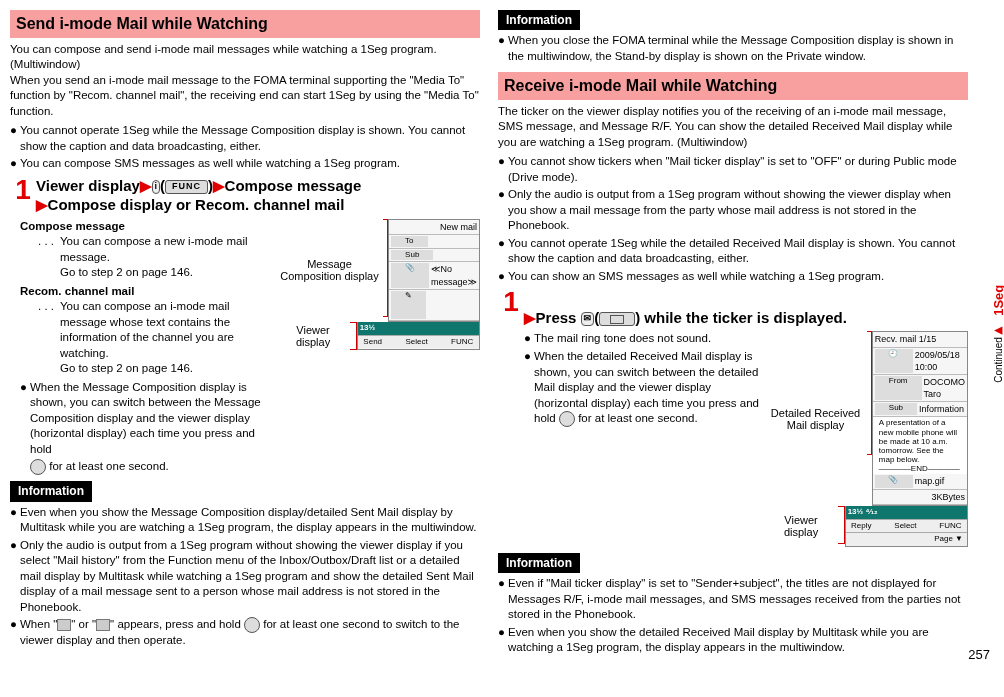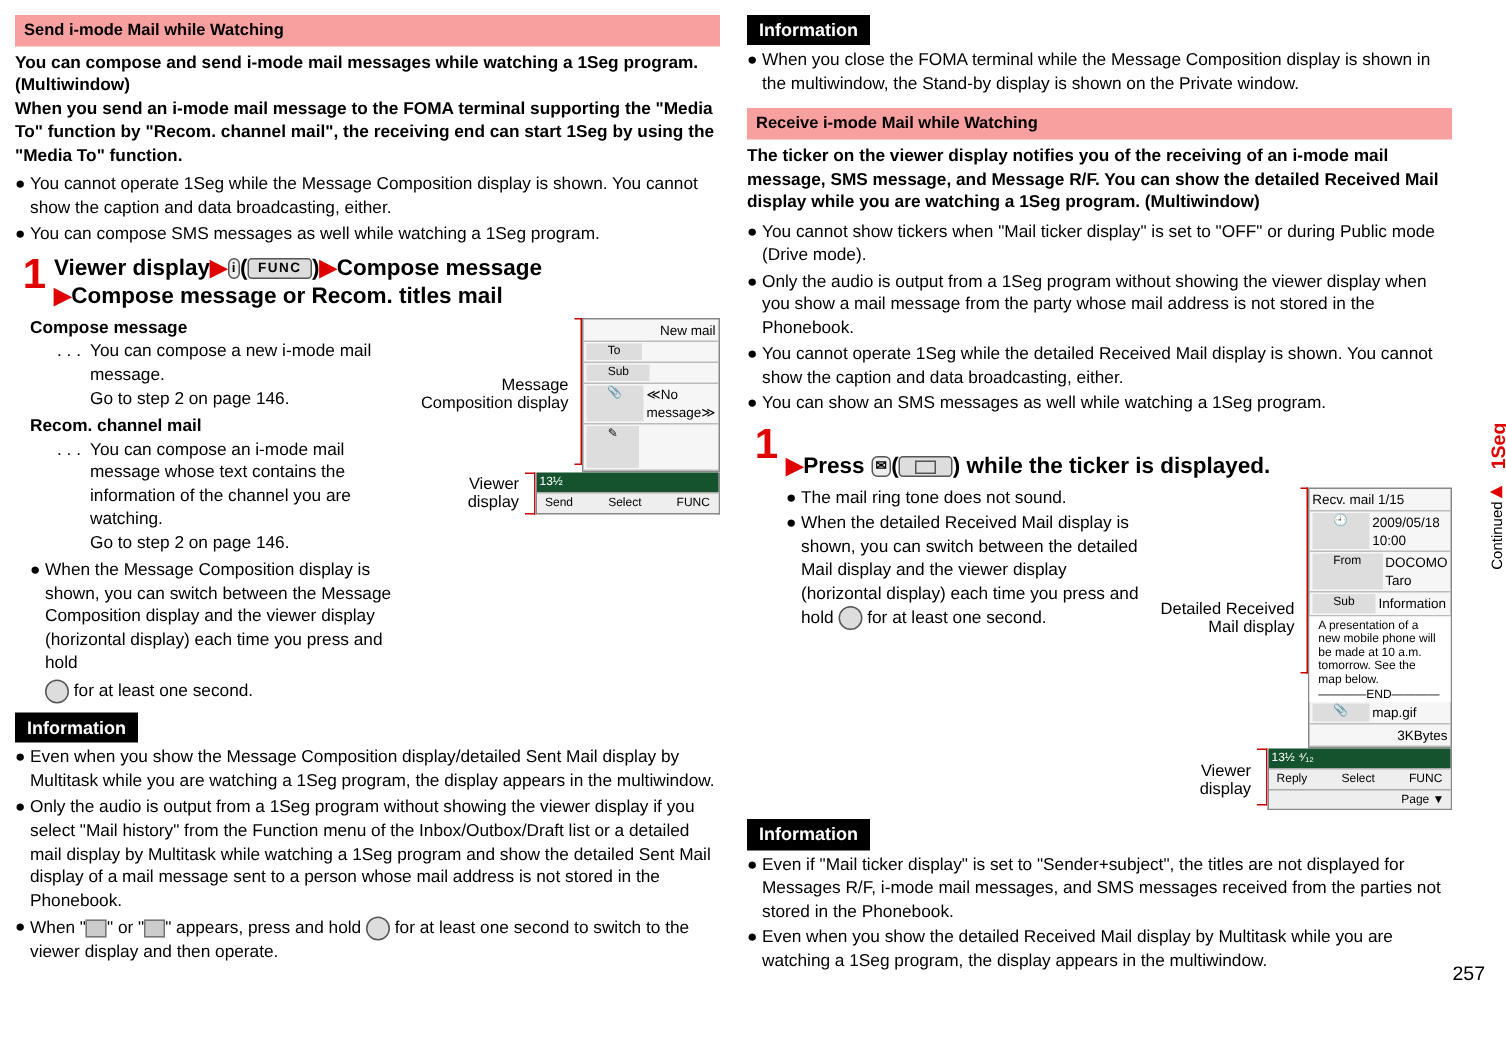--- a/index.html
+++ b/index.html
@@ -17,25 +17,25 @@
     gap: 18px;
     position: relative;
   }
   .col {
     width: 470px;
   }
   .heading-bar {
     background: #f8a0a0;
     padding: 3px 6px;
     font-weight: bold;
-    font-size: 11px;
+    font-size: 16px;
     margin-bottom: 4px;
   }
   .intro-bold {
-    font-weight: bold;
+    font-weight: normal;
     margin-bottom: 4px;
   }
   .bullet {
     display: flex;
     margin-bottom: 2px;
   }
   .bullet .dot {
     width: 10px;
     flex-shrink: 0;
   }
@@ -113,21 +113,21 @@
     padding: 1px 2px;
     display:flex;
     gap:2px;
   }
   .screen-mock .lbl {
     background:#ddd;
     padding:0 14px;
     font-size:8px;
   }
   .label-callout {
-    text-align: right;
+    text-align: center;
     font-size: 11px;
     padding-right: 4px;
     line-height: 1.1;
   }
   .side-tabs {
     position: absolute;
     right: -14px;
     top: 50%;
     transform: translateY(-50%) rotate(180deg);
     writing-mode: vertical-rl;
@@ -197,24 +197,25 @@
     border:1px solid #555;
   }
   .tiny-ico {
     display:inline-block;
     width:12px; height:10px;
     border:1px solid #777;
     background:#ccc;
     vertical-align:middle;
   }
   .viewer-bar {
-    background:#14532d;
+    background:#0f766e;
     color:#fff;
     font-size:8px;
     padding:1px 2px;
+    font-weight:bold;
   }
   .btn-row {
     display:flex;
     justify-content:space-around;
     background:#eee;
     border-top:1px solid #aaa;
     font-size:8px;
     padding:1px 0;
     gap:12px;
   }
@@ -252,21 +253,21 @@
       </div>
     <div class="bullet">
         <div class="dot">●</div>
         <div class="txt">You can compose SMS messages as well while watching a 1Seg program.</div>
       </div>
 
     <div class="big-step">
       <div class="big-num">1</div>
       <div class="step-title">
         <span>Viewer display</span><span class="red-tri">▶</span><span class="key-box">i</span>(<span class="func-pill">FUNC</span>)<span class="red-tri">▶</span><span>Compose message</span><br>
-        <span class="red-tri">▶</span><span>Compose message or Recom. titles mail</span>
+        <span class="red-tri">▶</span><span>Compose display or Recom. channel mail</span>
       </div>
     </div>
 
     <div class="two-pane">
       <div class="two-left">
         <div class="sub-block">
           <div class="sub-title">Compose message</div>
           <div class="sub-desc">
               <span class="dots3">. . .</span>
               <span style="white-space:pre-line">You can compose a new i-mode mail message.

